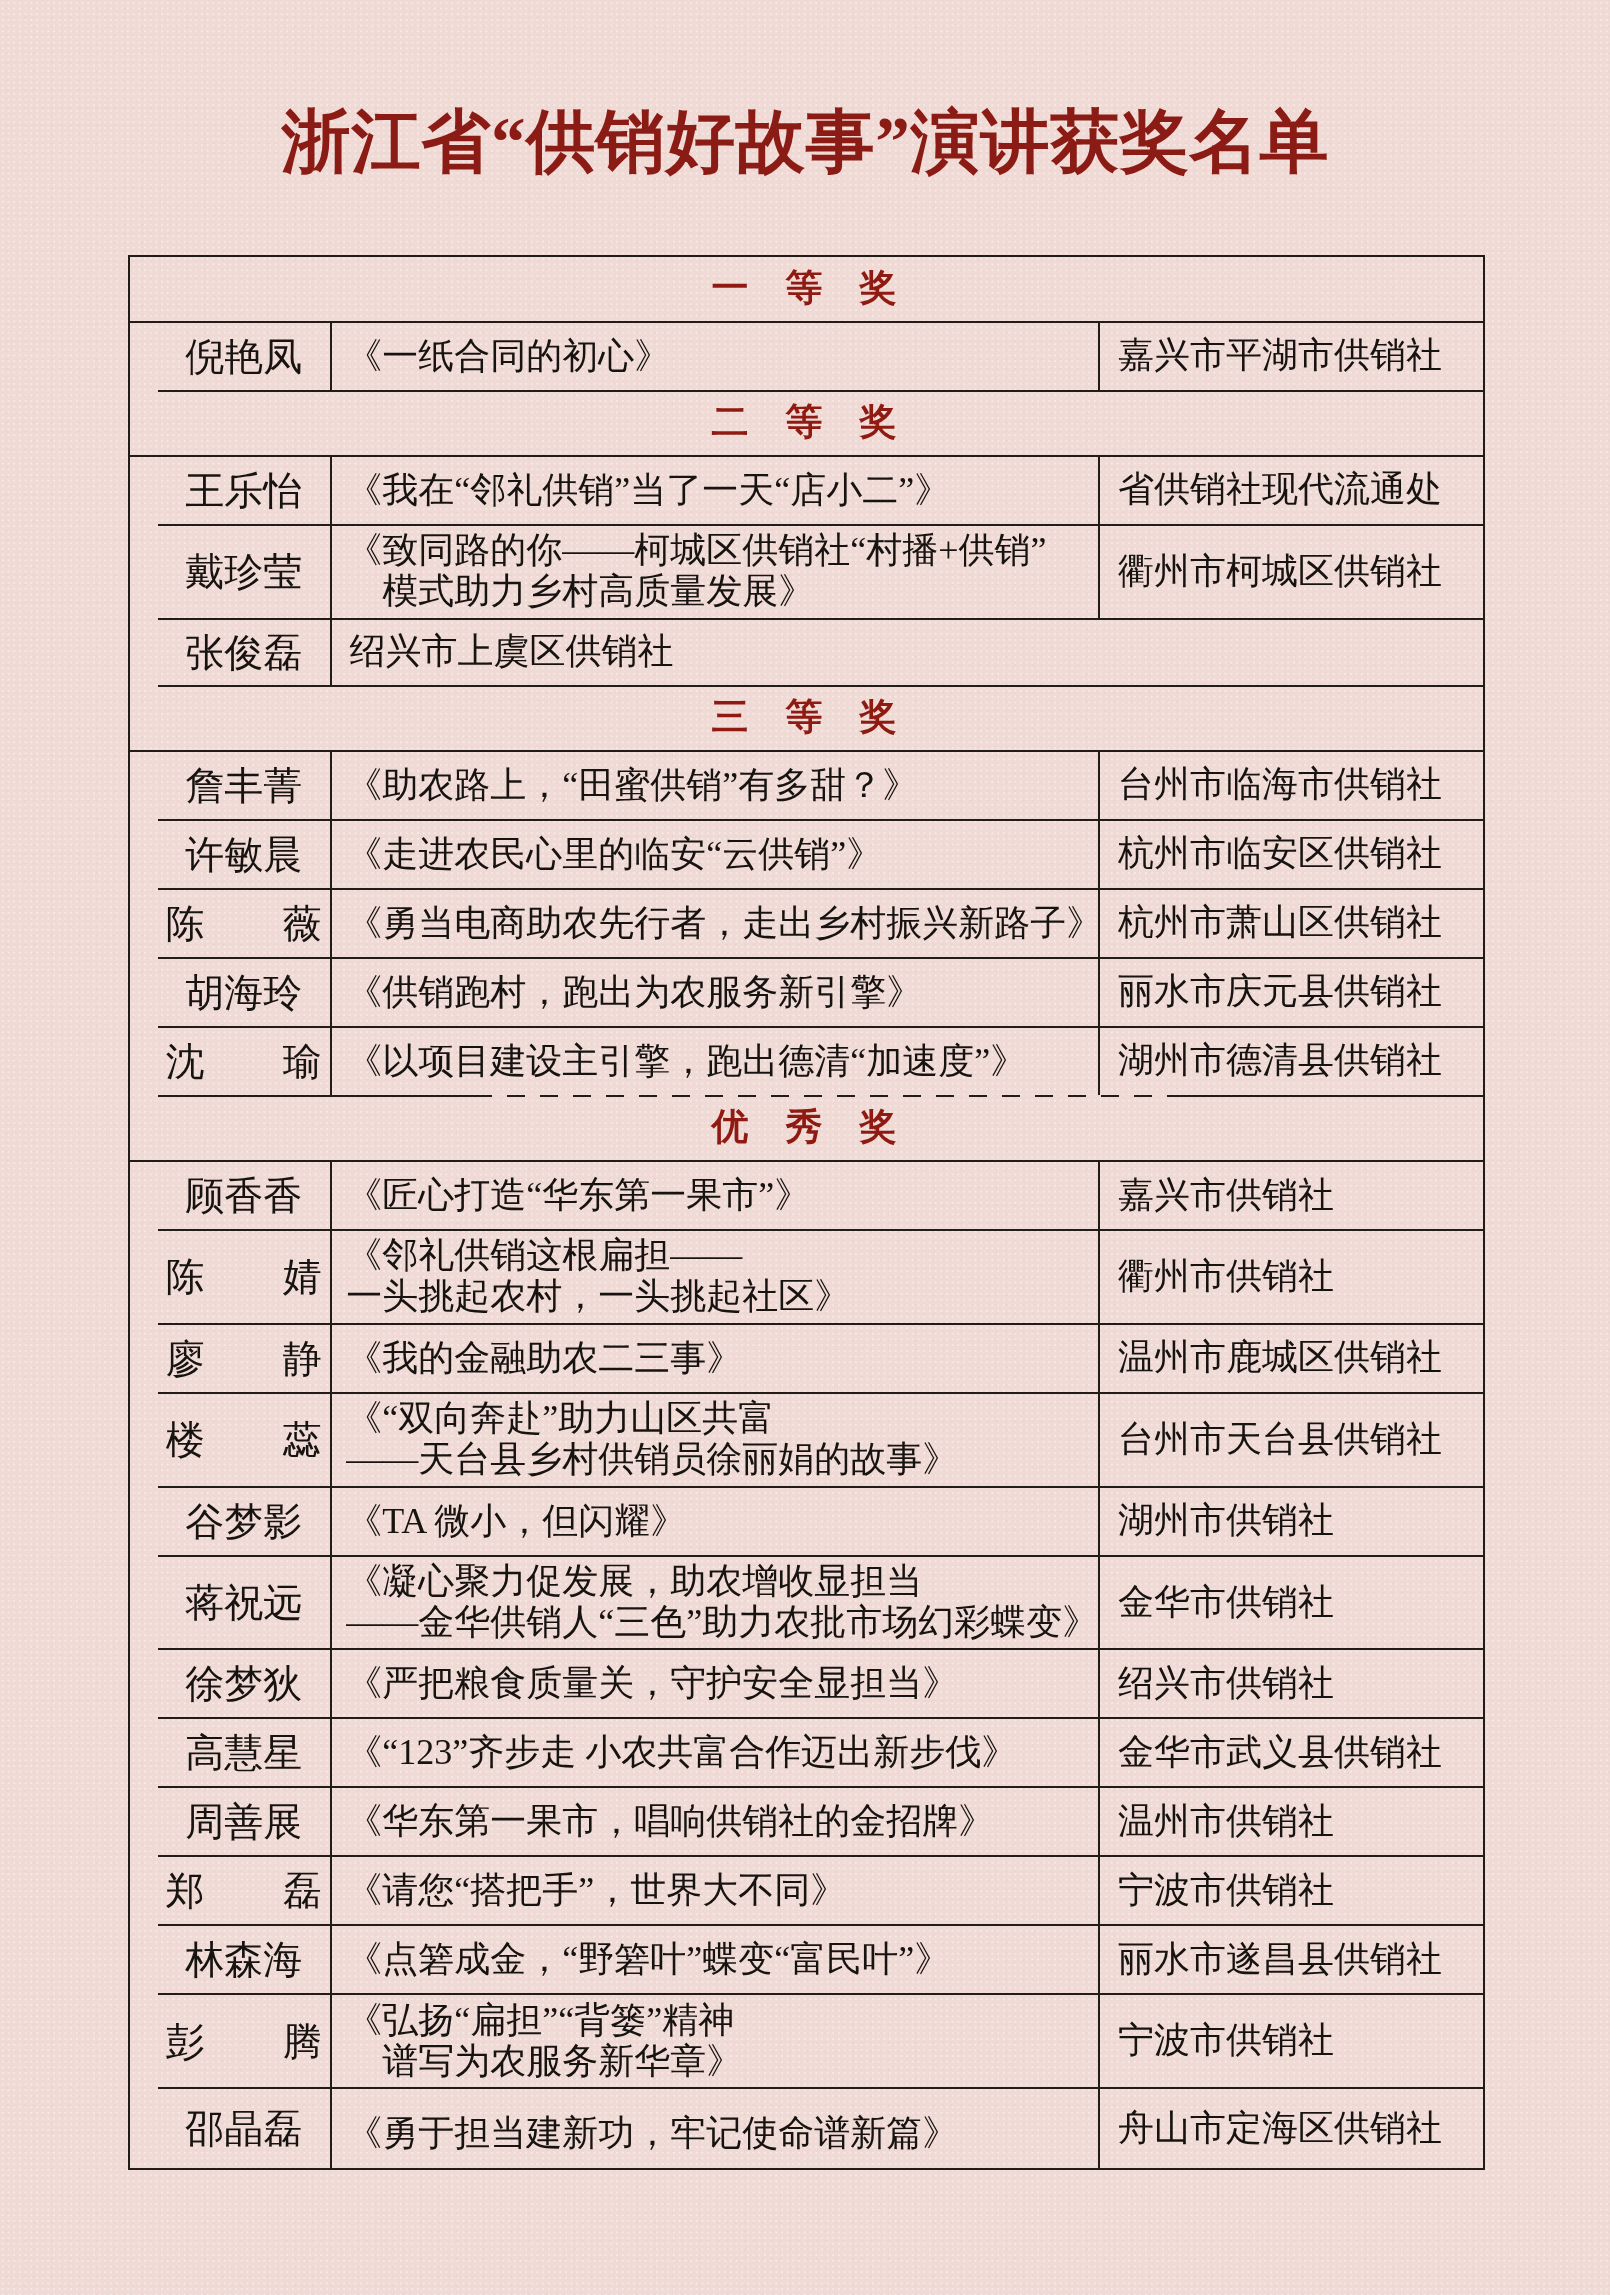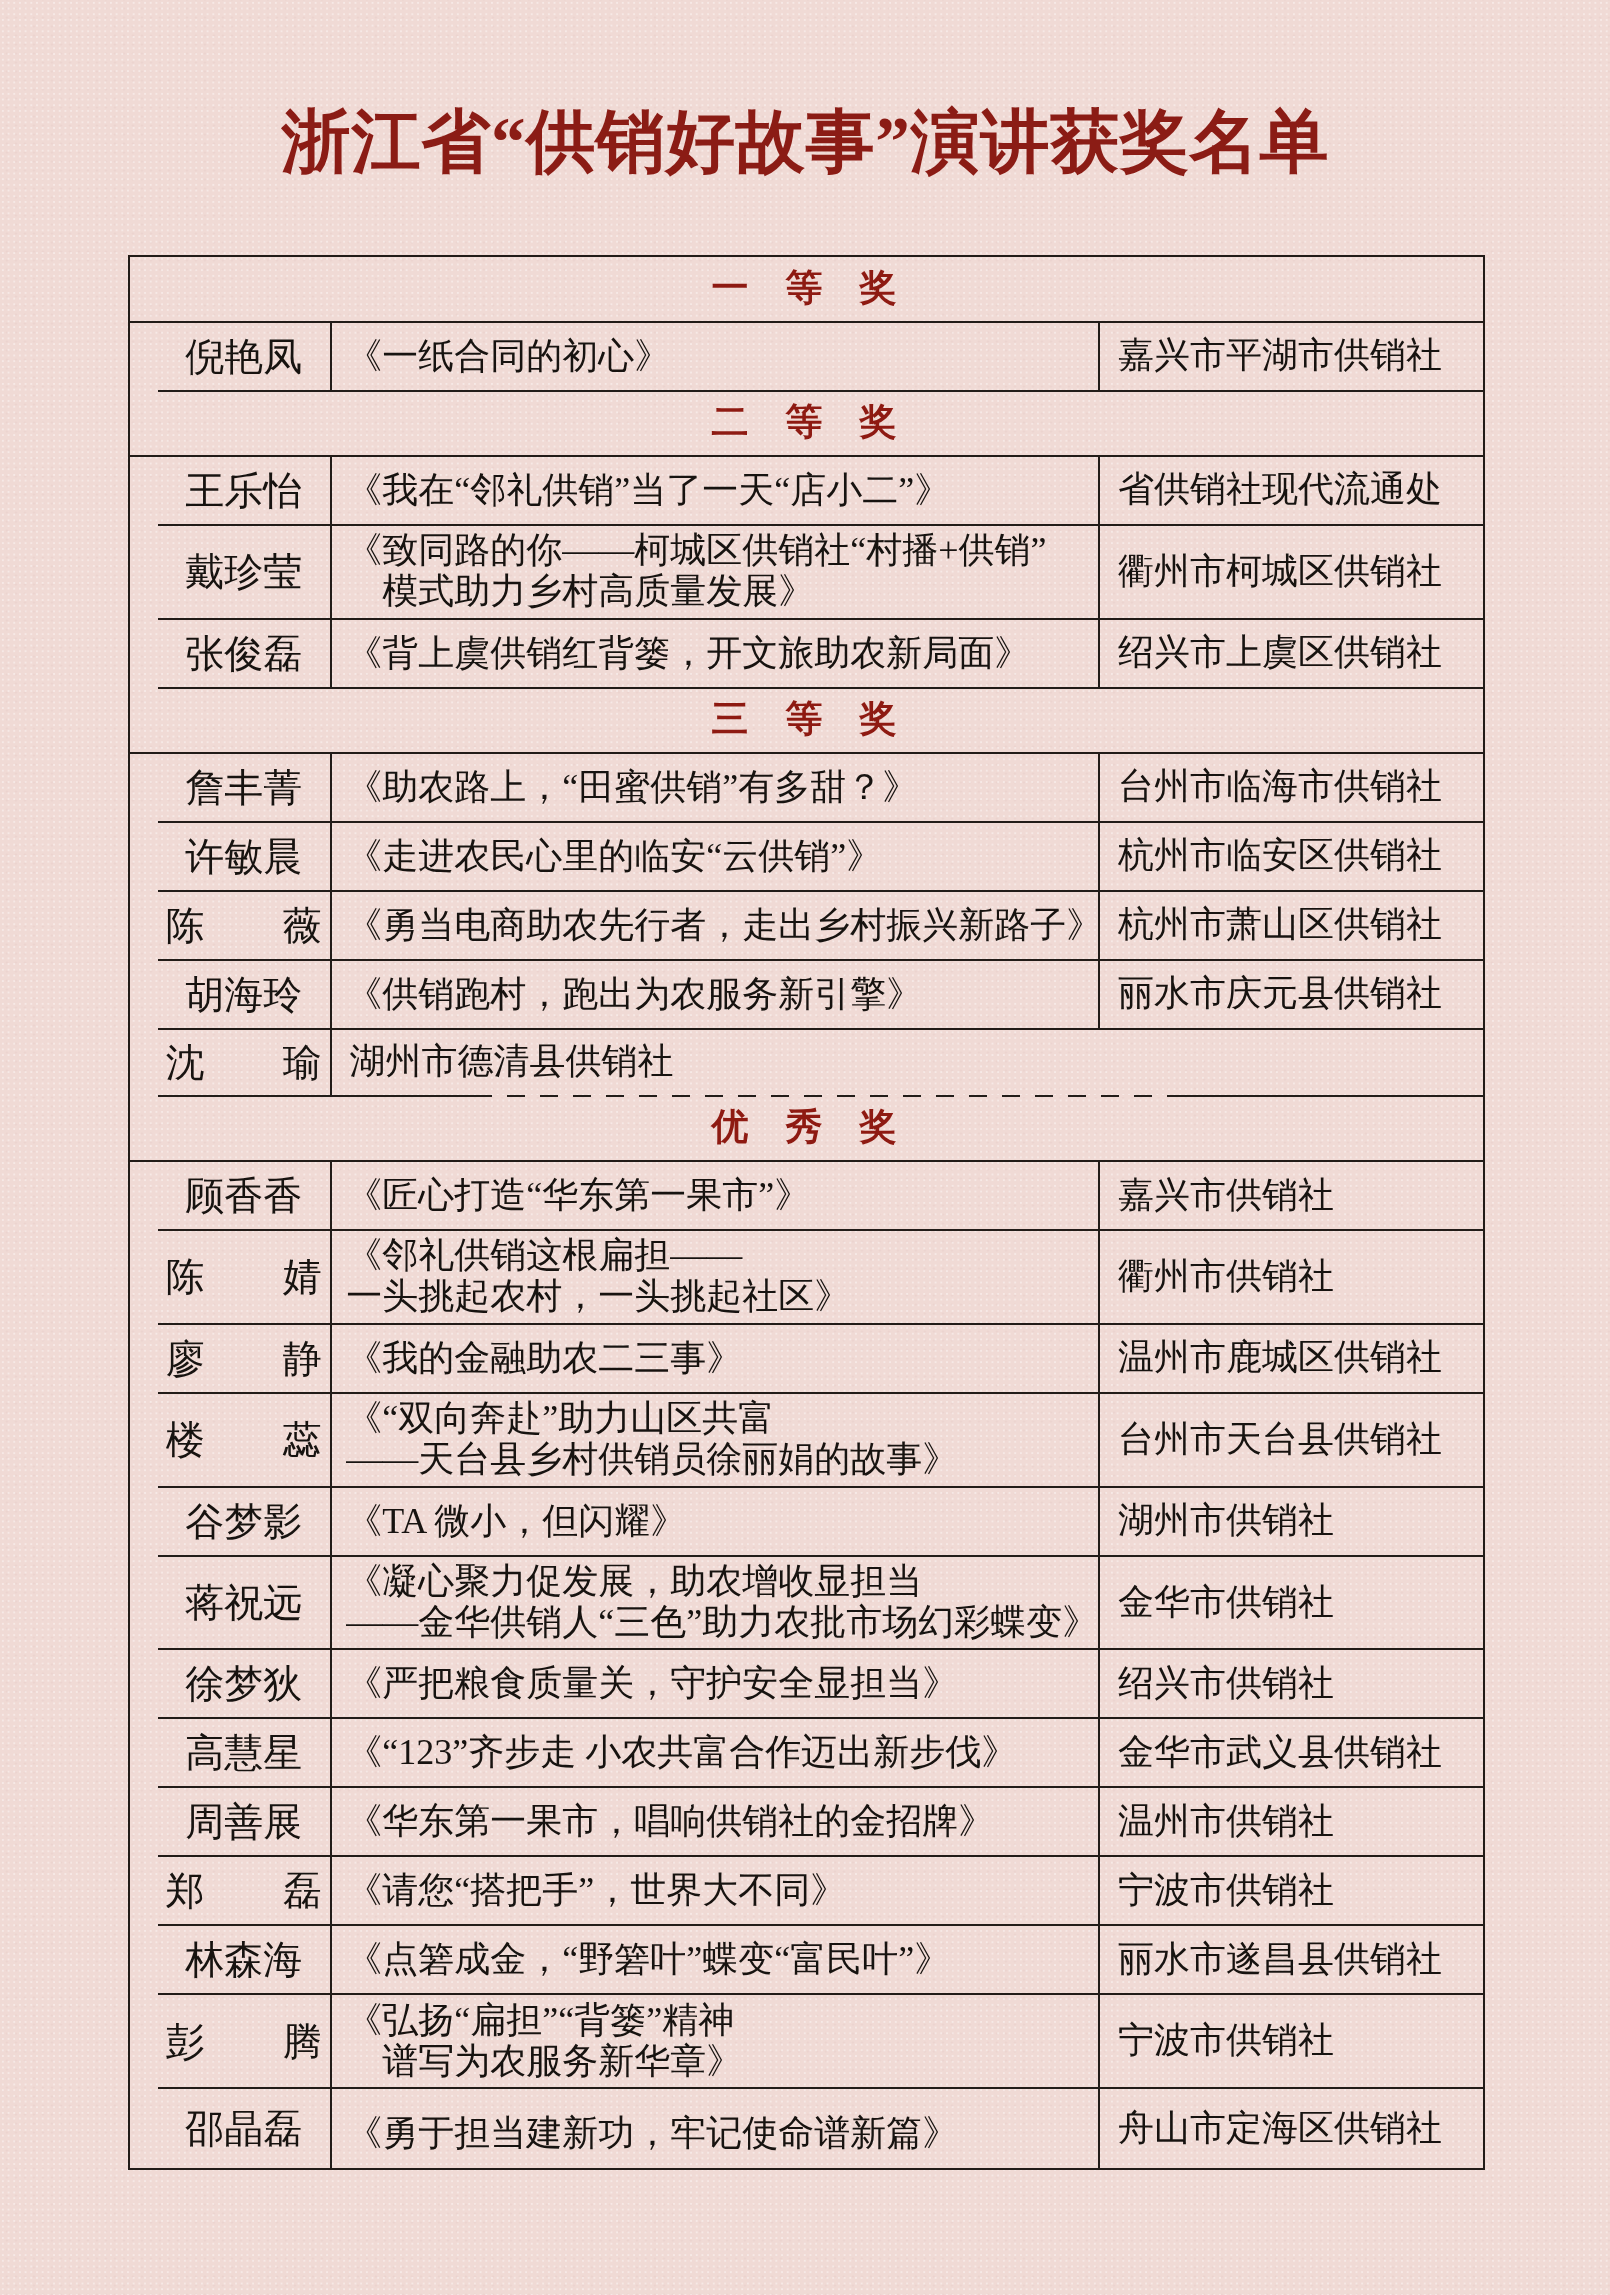--- a/index.html
+++ b/index.html
@@ -112,23 +112,20 @@
       <div class="cell name">戴珍莹</div>
       <div class="cell title-cell">
         <div class="line">《致同路的你——柯城区供销社“村播+供销”</div>
         <div class="line ind">模式助力乡村高质量发展》</div>
       </div>
       <div class="cell org">衢州市柯城区供销社</div>
     </div>
 
     <div class="row">
       <div class="cell name">张俊磊</div>
-      <div class="cell title-cell">
-        <div class="line">《背上虞供销红背篓，开文旅助农新局面》</div>
-      </div>
       <div class="cell org">绍兴市上虞区供销社</div>
     </div>
 
     <div class="sec">三 等 奖</div>
 
     <div class="row">
       <div class="cell name">詹丰菁</div>
       <div class="cell title-cell">
         <div class="line">《助农路上，“田蜜供销”有多甜？》</div>
       </div>
@@ -154,20 +151,23 @@
     <div class="row">
       <div class="cell name">胡海玲</div>
       <div class="cell title-cell">
         <div class="line">《供销跑村，跑出为农服务新引擎》</div>
       </div>
       <div class="cell org">丽水市庆元县供销社</div>
     </div>
 
     <div class="row dash-bottom">
       <div class="cell name">沈　　瑜</div>
+      <div class="cell title-cell">
+        <div class="line">《以项目建设主引擎，跑出德清“加速度”》</div>
+      </div>
       <div class="cell org">湖州市德清县供销社</div>
     </div>
 
     <div class="sec">优 秀 奖</div>
 
     <div class="row">
       <div class="cell name">顾香香</div>
       <div class="cell title-cell">
         <div class="line">《匠心打造“华东第一果市”》</div>
       </div>

